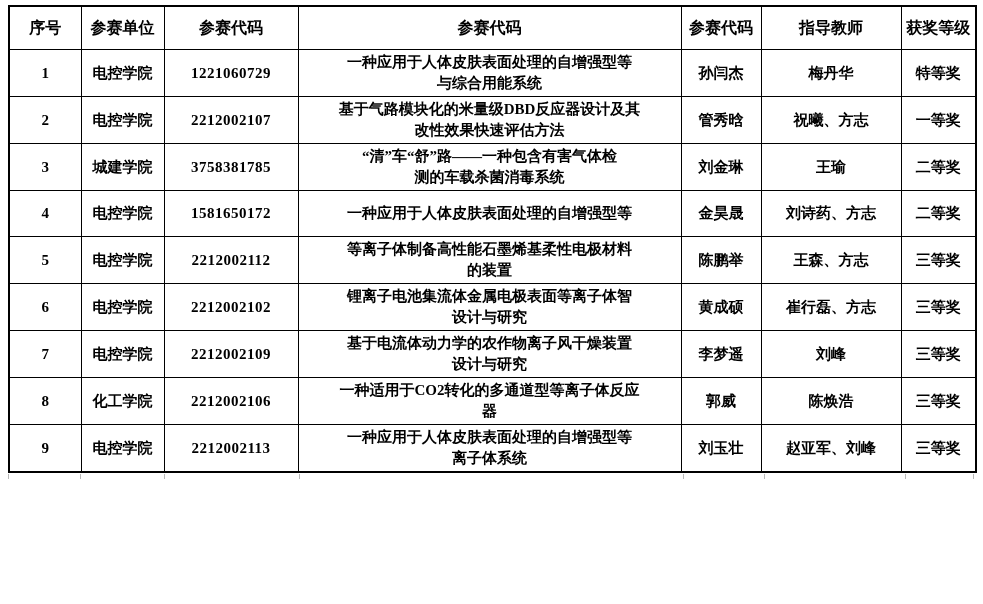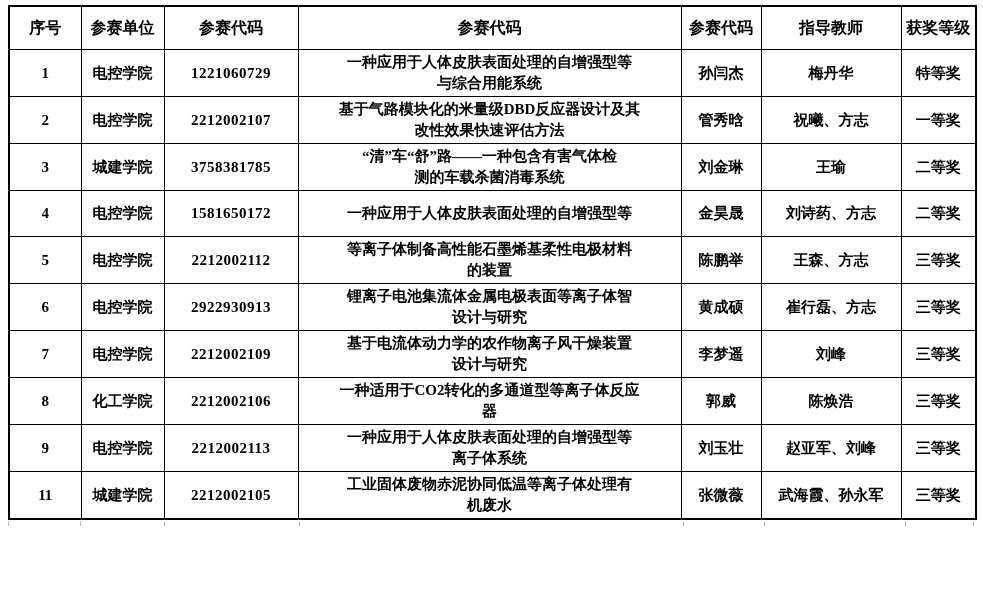--- a/index.html
+++ b/index.html
@@ -154,21 +154,21 @@
     <td class="c-code num">2212002112</td>
     <td class="c-work">等离子体制备高性能石墨烯基柔性电极材料
 的装置</td>
     <td class="c-leader">陈鹏举</td>
     <td class="c-teachers">王森、方志</td>
     <td class="c-award">三等奖</td>
   </tr>
         <tr>
     <td class="c-no num">6</td>
     <td class="c-unit">电控学院</td>
-    <td class="c-code num">2922930913</td>
+    <td class="c-code num">2212002102</td>
     <td class="c-work">锂离子电池集流体金属电极表面等离子体智
 设计与研究</td>
     <td class="c-leader">黄成硕</td>
     <td class="c-teachers">崔行磊、方志</td>
     <td class="c-award">三等奖</td>
   </tr>
         <tr>
     <td class="c-no num">7</td>
     <td class="c-unit">电控学院</td>
     <td class="c-code num">2212002109</td>
@@ -189,30 +189,20 @@
     <td class="c-award">三等奖</td>
   </tr>
         <tr>
     <td class="c-no num">9</td>
     <td class="c-unit">电控学院</td>
     <td class="c-code num">2212002113</td>
     <td class="c-work">一种应用于人体皮肤表面处理的自增强型等
 离子体系统</td>
     <td class="c-leader">刘玉壮</td>
     <td class="c-teachers">赵亚军、刘峰</td>
-    <td class="c-award">三等奖</td>
-  </tr>
-        <tr>
-    <td class="c-no num">11</td>
-    <td class="c-unit">城建学院</td>
-    <td class="c-code num">2212002105</td>
-    <td class="c-work">工业固体废物赤泥协同低温等离子体处理有
-机废水</td>
-    <td class="c-leader">张微薇</td>
-    <td class="c-teachers">武海霞、孙永军</td>
     <td class="c-award">三等奖</td>
   </tr>
       </tbody>
   </table>
   <div class="continuation">
     <span class="s1"></span>
     <span class="s2"></span>
     <span class="s3"></span>
     <span class="s4"></span>
     <span class="s5"></span>

